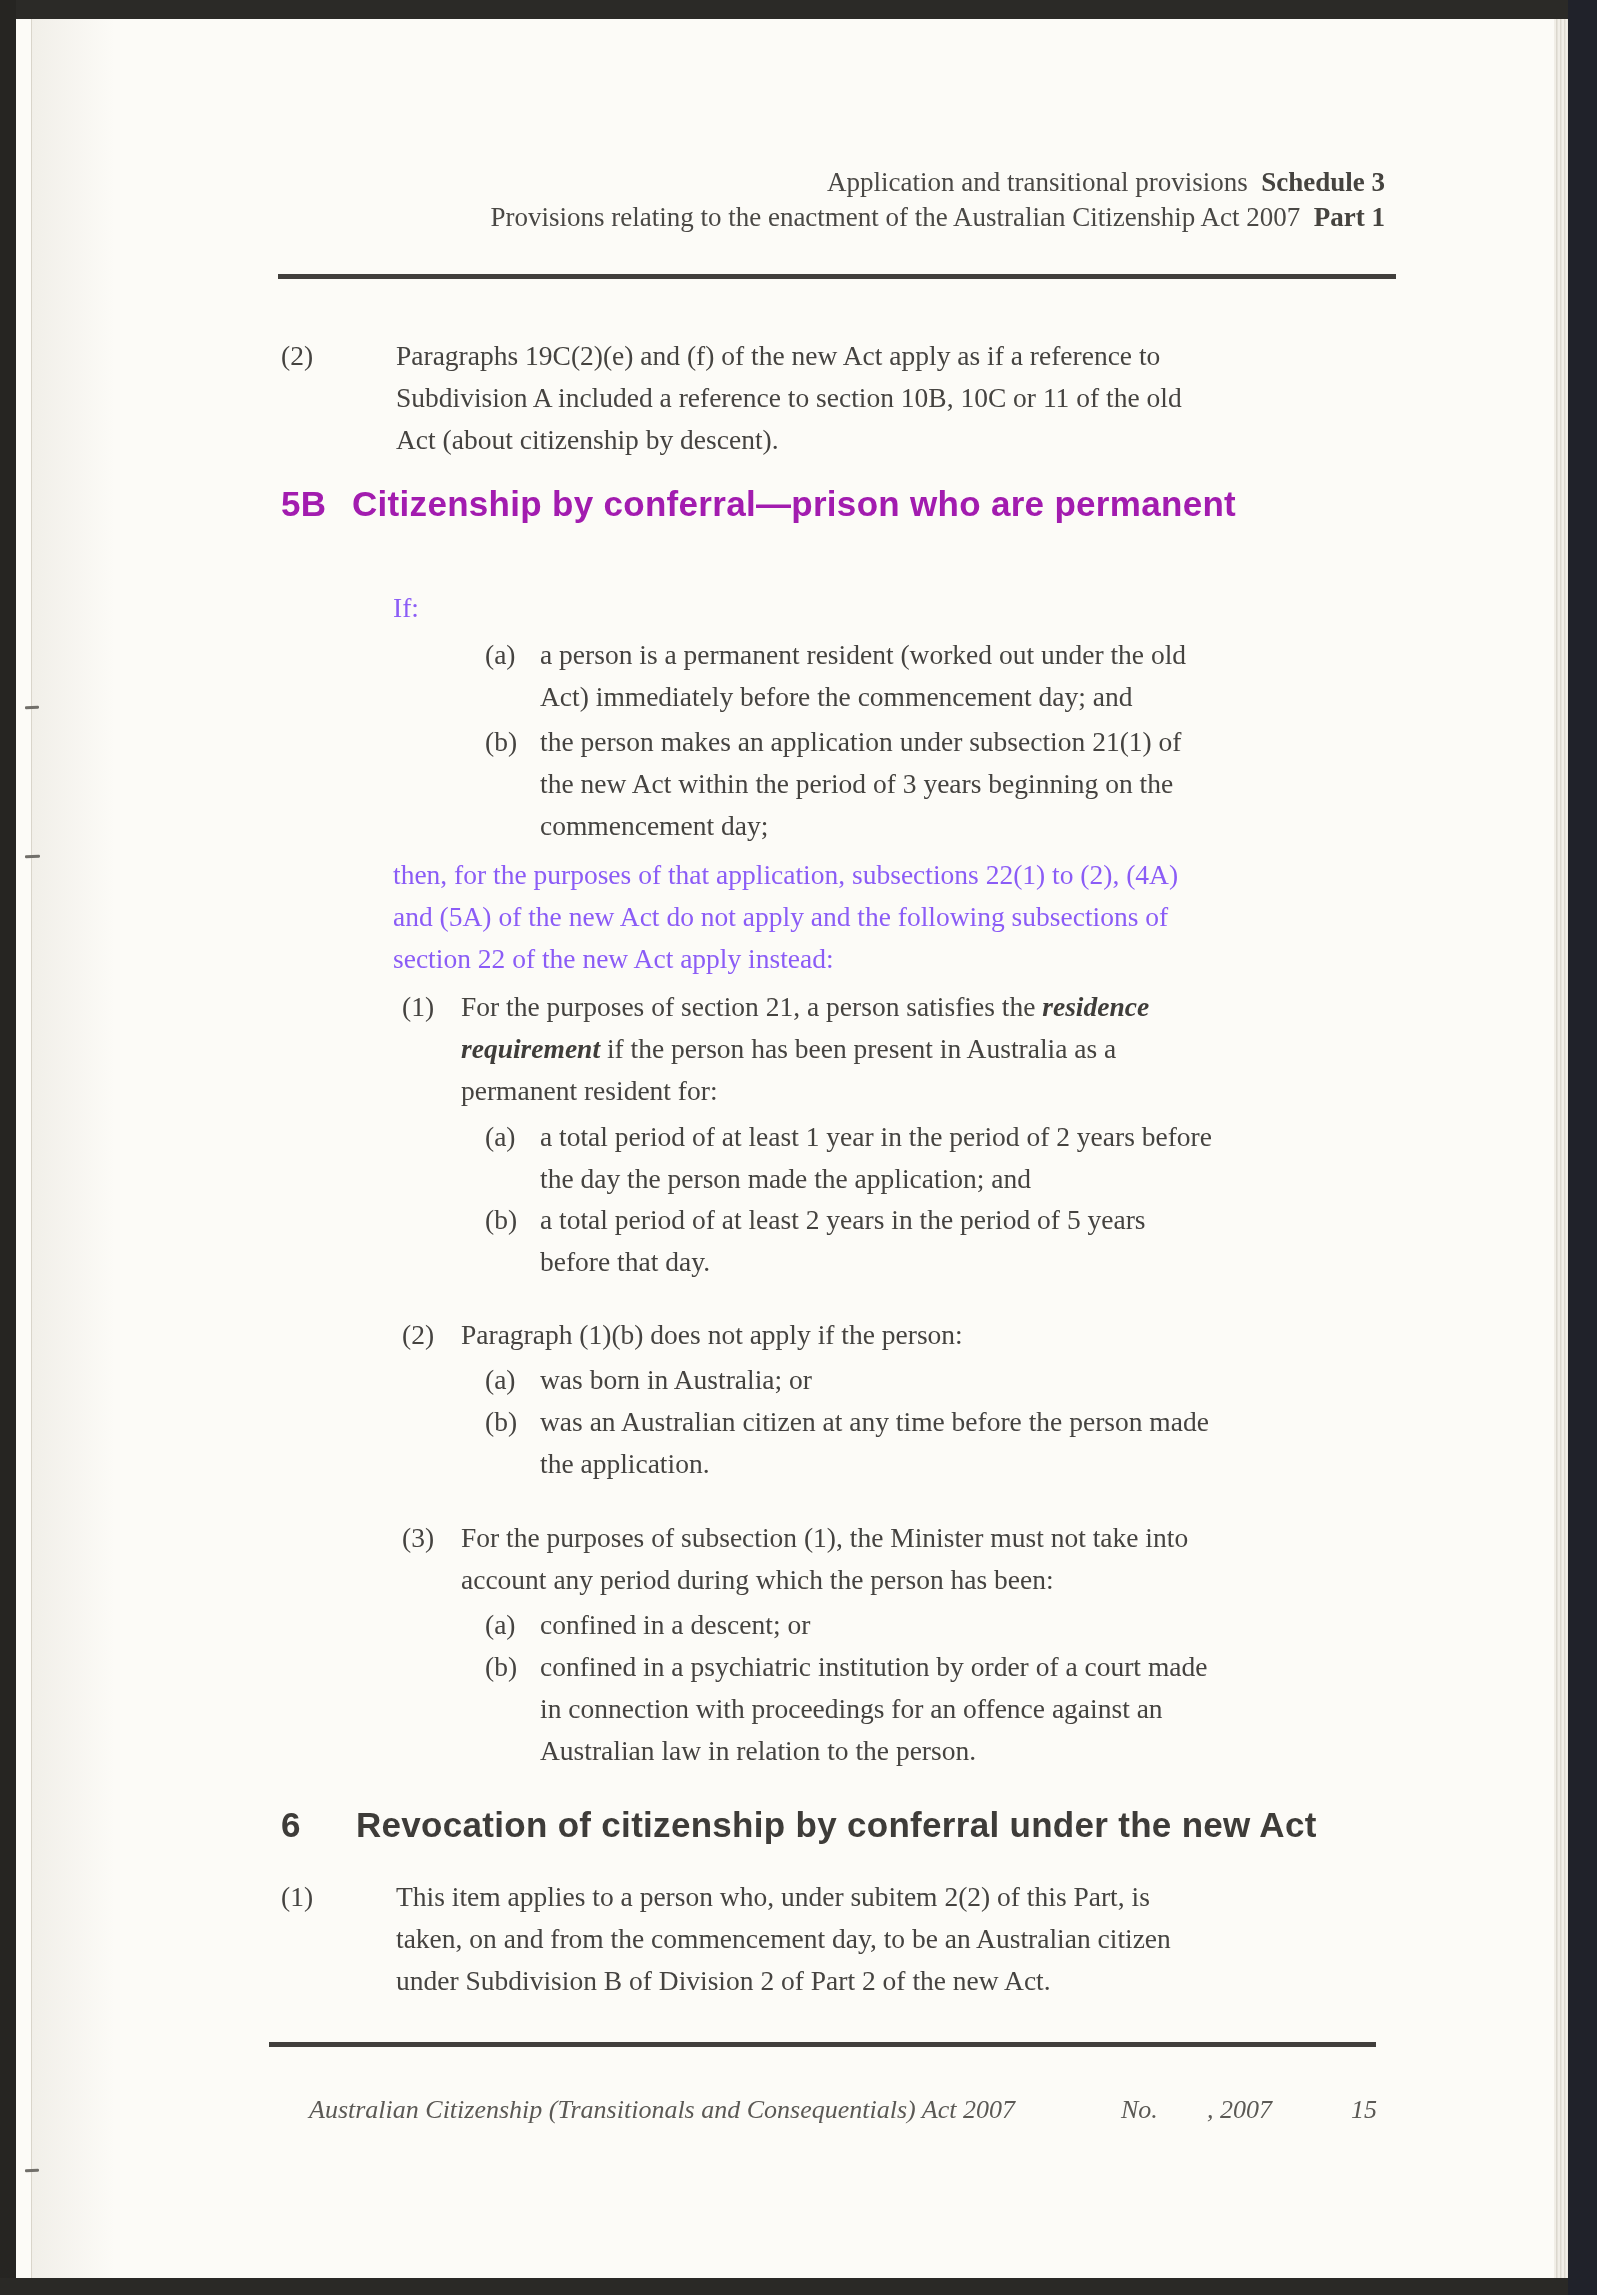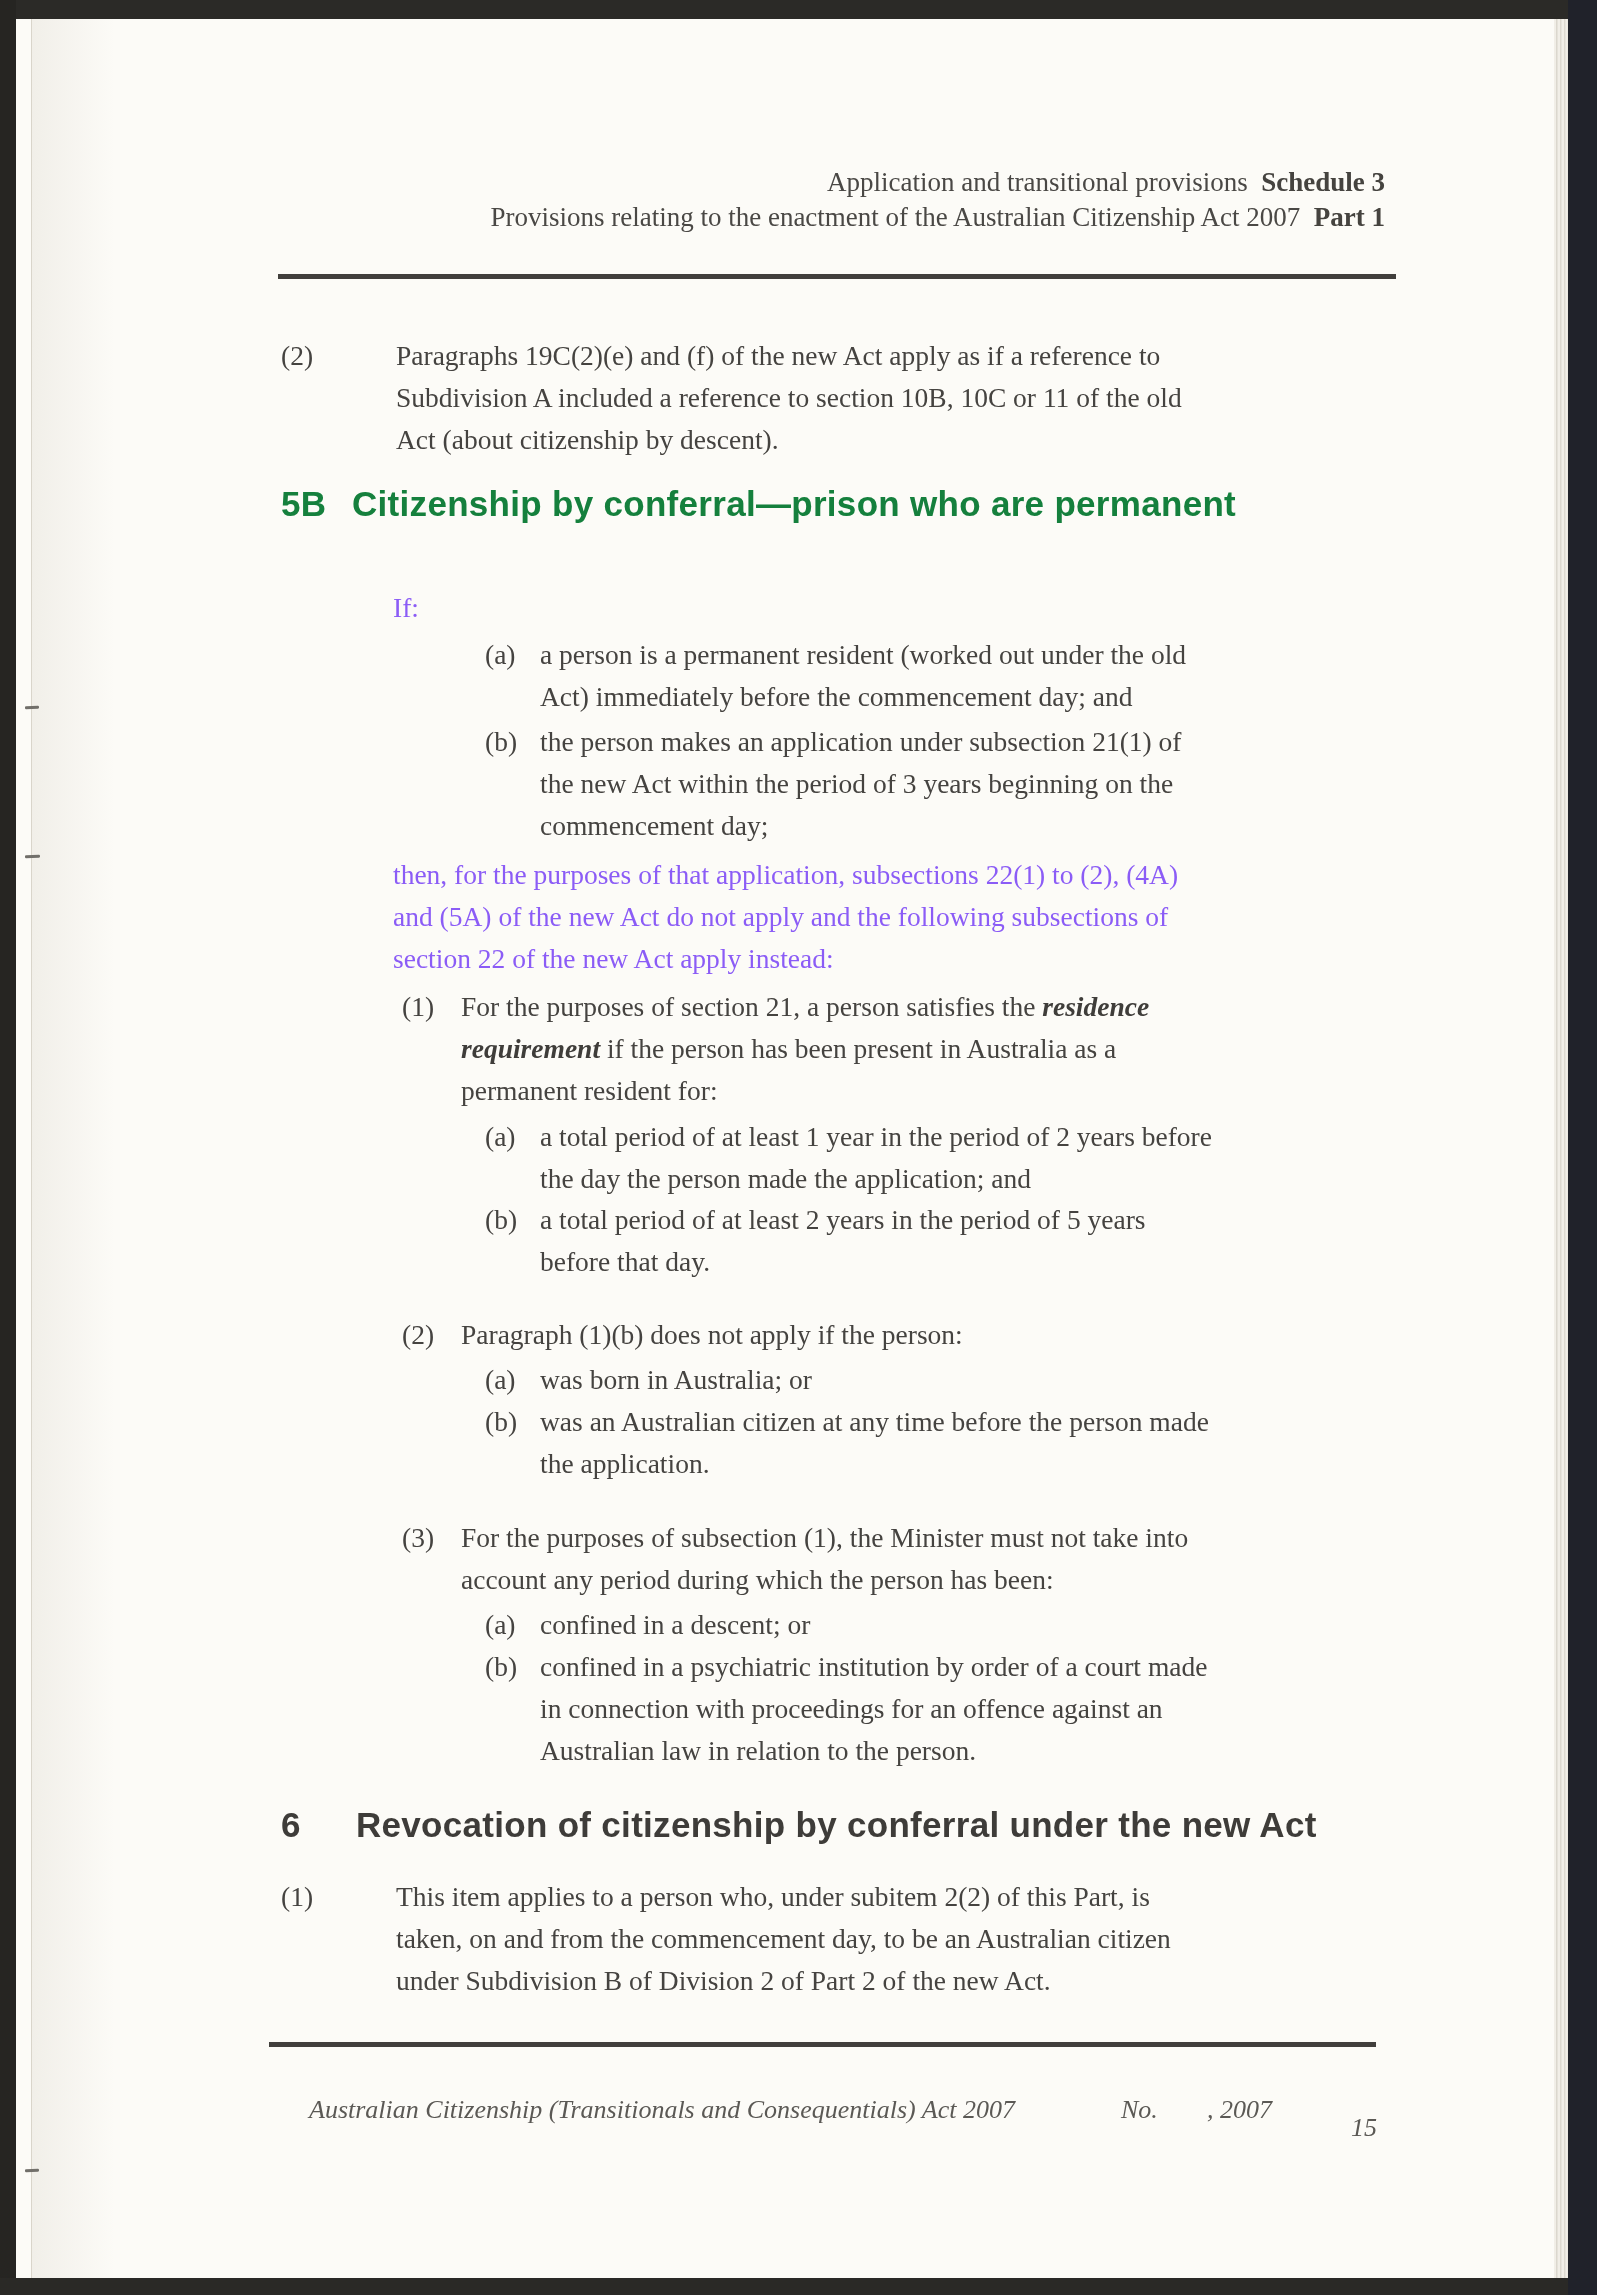--- a/index.html
+++ b/index.html
@@ -55,36 +55,36 @@
   .plain{position:absolute;left:393px;font-size:27.5px;line-height:42px;color:#8b5cf6;white-space:pre-line;}
   .bi{font-weight:700;font-style:italic;color:#3f3d3a;}
 
   
   .sechead{
     position:absolute;left:281px;display:flex;align-items:flex-start;
     font-family:"Liberation Sans", sans-serif;font-weight:700;
     font-size:35px;line-height:43px;letter-spacing:0.3px;
   }
   .sechead .secnum{flex:none;}
-  .h5b{color:#15803d;top:482px;}
+  .h5b{color:#a21caf;top:482px;}
   .h5b .secnum{width:71px;}
   .h5b-line2{margin-left:43px;}
   .h6{color:#3e3c39;top:1803px;}
   .h6 .secnum{width:75px;}
 
   
   .ftr{
     position:absolute;left:281px;top:2095px;width:1121px;height:39px;
     font-size:26px;color:#5b5955;font-style:italic;
   }
   .ftr span{position:absolute;white-space:nowrap;}
   .f-title{left:28px;}
   .f-no{left:840px;}
   .f-year{left:926px;}
-  .f-page{left:1070px;margin-top:18px;}
+  .f-page{left:1070px;}
 </style>
 </head>
 <body>
 
 <div class="paper"></div>
 <div class="gutter-shade"></div>
 <div class="page-edge-line"></div>
 <div class="page-stack"></div>
 <div class="band-top"></div>
 <div class="band-left"></div>

